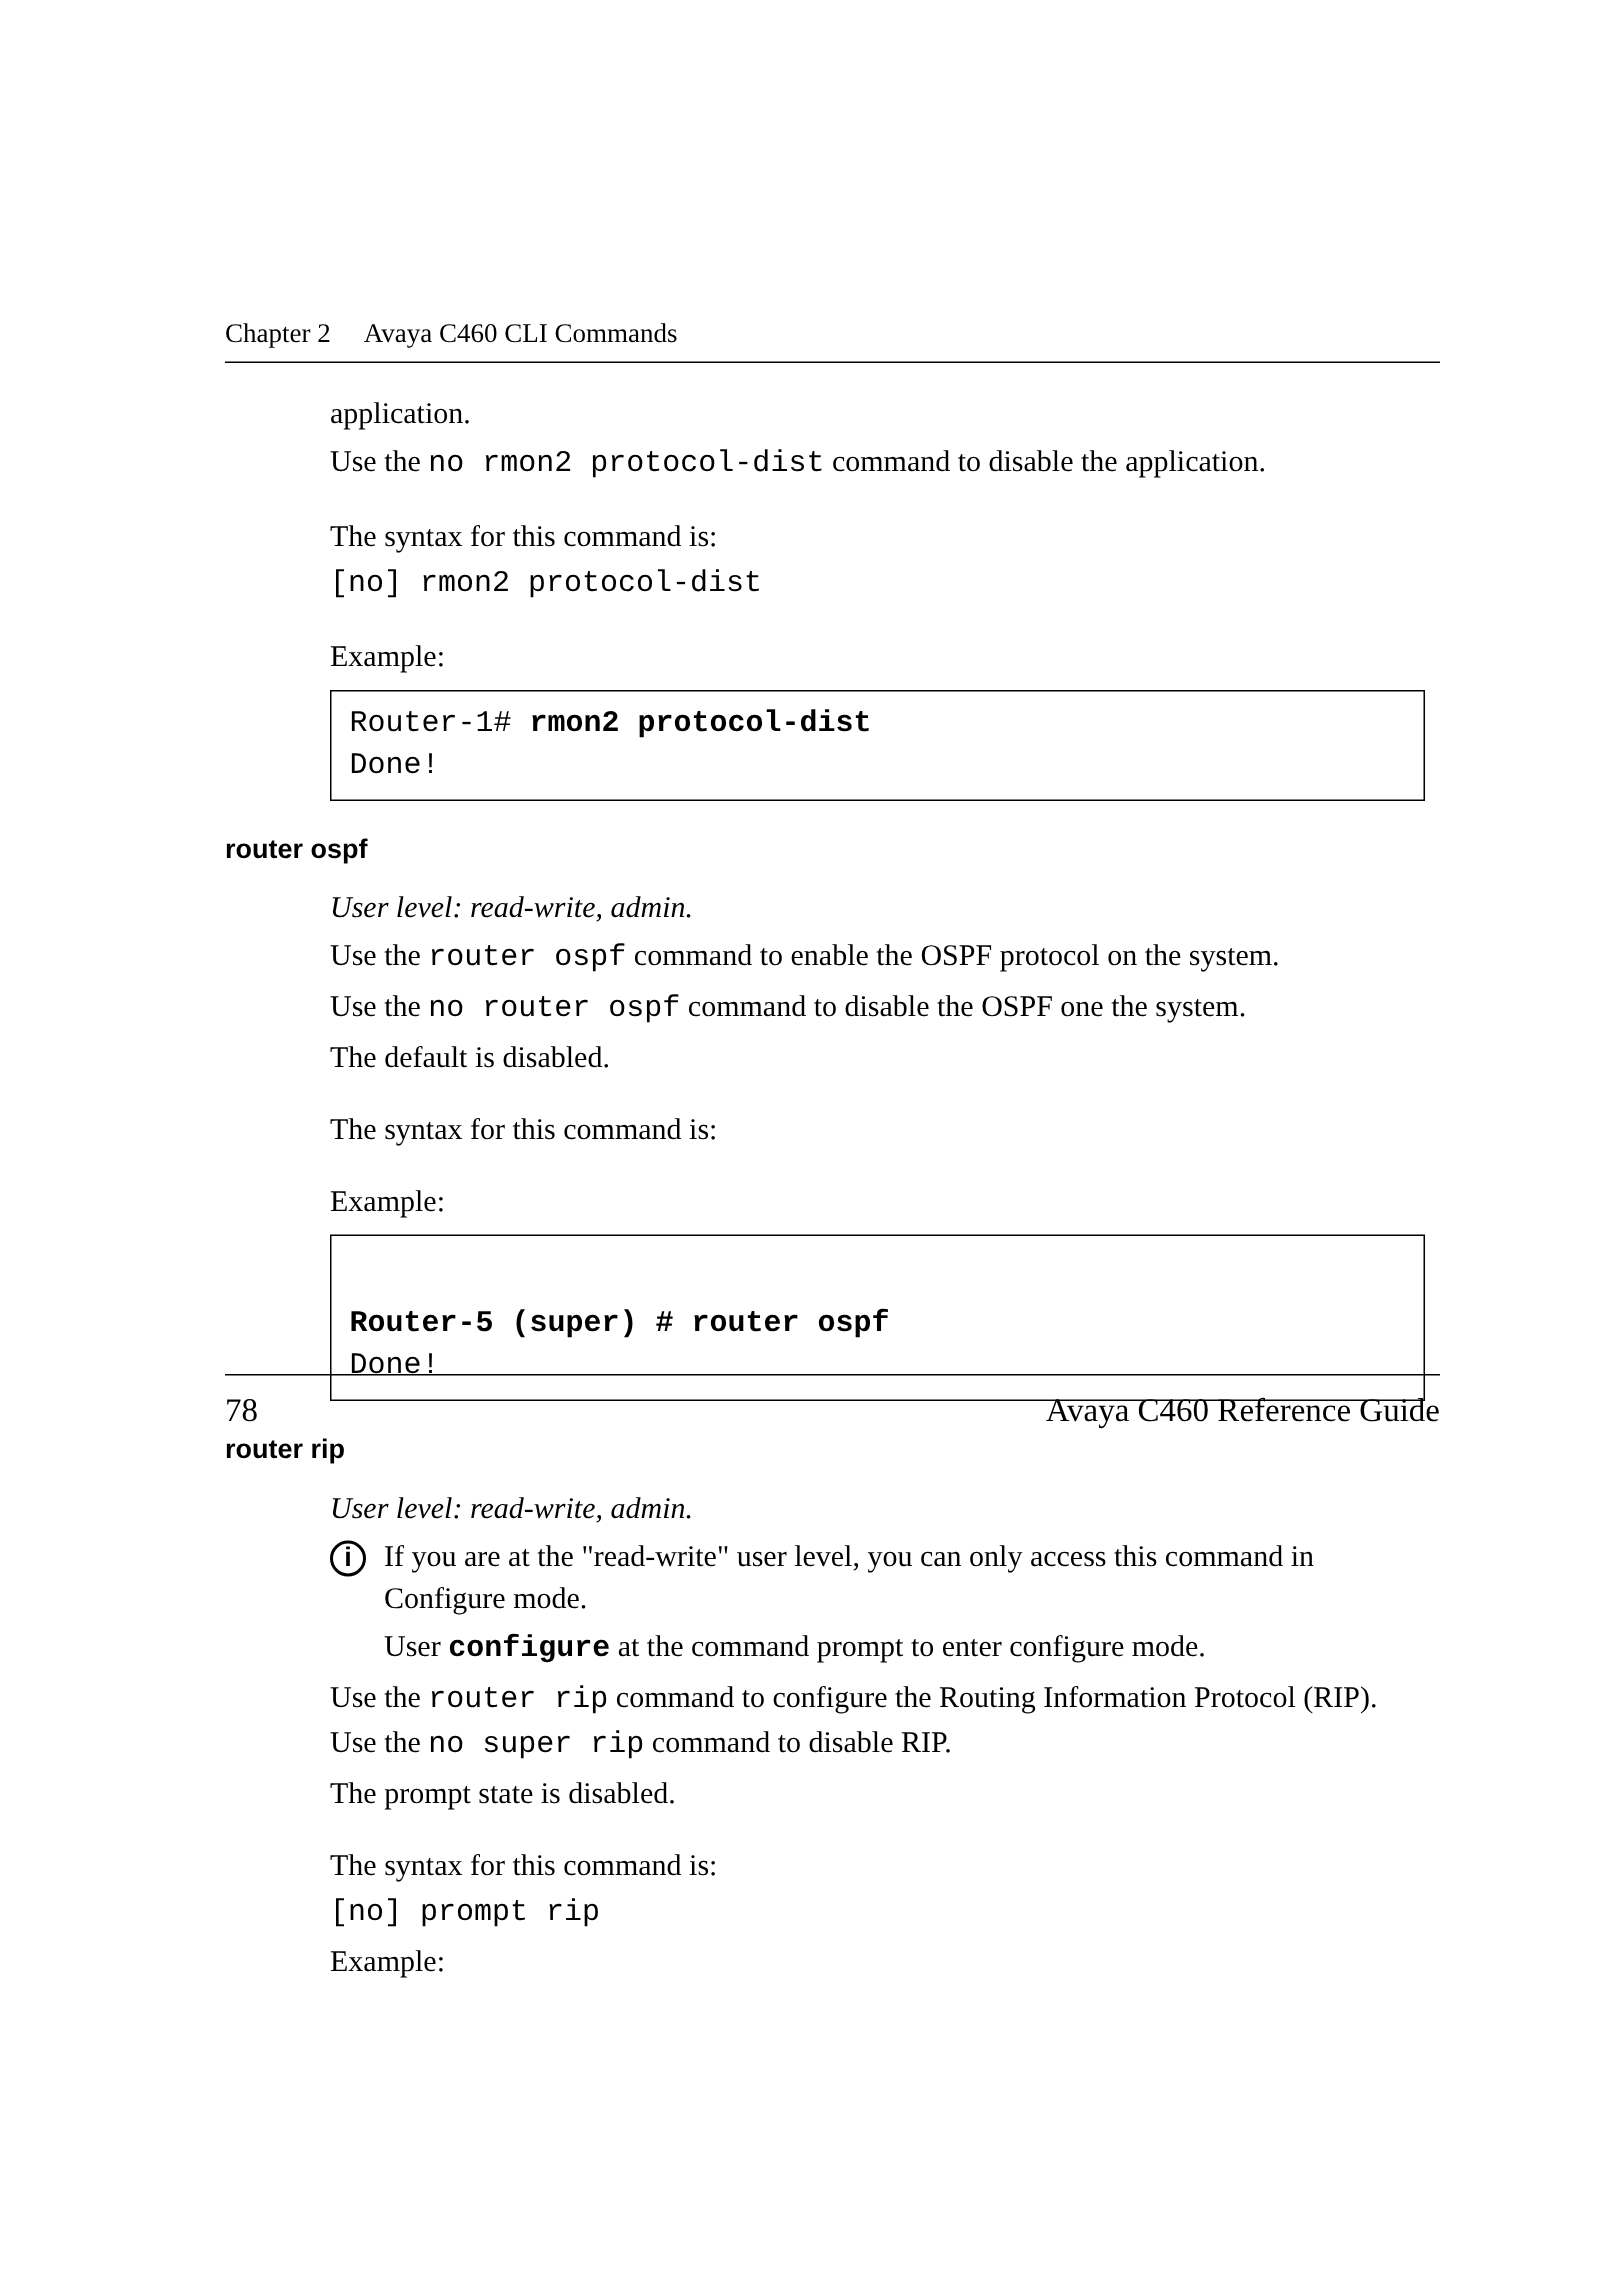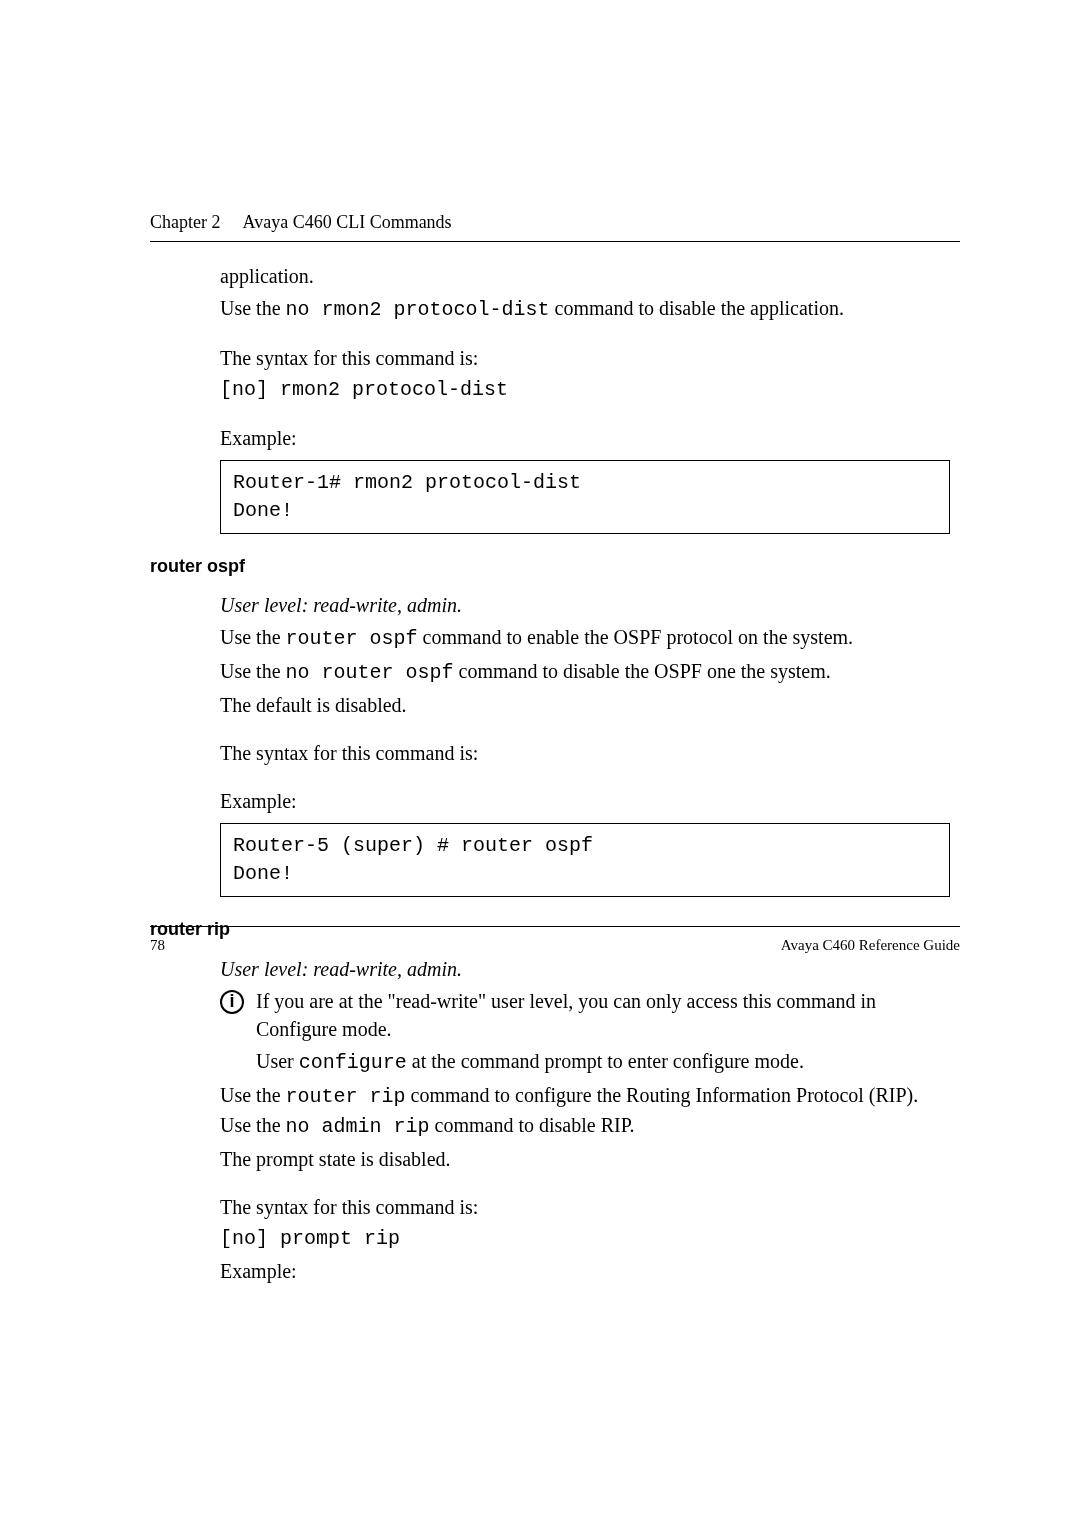--- a/index.html
+++ b/index.html
@@ -48,21 +48,21 @@
   .example-box {
     border: 1px solid #000;
     padding: 8px 12px;
     margin-top: 8px;
     margin-bottom: 18px;
   }
   .example-box .line {
     font-family: "Courier New", Courier, monospace;
     font-size: 20px;
   }
-  .bold { font-weight: normal; }
+  .bold { font-weight: bold; margin-top: 37px; }
   .section-title {
     font-family: Arial, Helvetica, sans-serif;
     font-weight: bold;
     font-size: 18px;
     margin-top: 20px;
     margin-bottom: 12px;
   }
   .italic {
     font-style: italic;
   }
@@ -97,21 +97,21 @@
     bottom: 115px;
   }
   .footer-line {
     border: 0;
     border-top: 1px solid #000;
     margin-bottom: 8px;
   }
   .footer-row {
     display: flex;
     justify-content: space-between;
-    font-size: 15px;
+    font-size: 22px;
   }
 </style>
 </head>
 <body>
 
 <div class="page">
 
   <div class="header-row">
     <span>Chapter 2</span>
     <span>Avaya C460 CLI Commands</span>
@@ -158,21 +158,21 @@
     <div class="note-row">
       <div class="note-icon">i</div>
       <div class="note-body">
         <p class="para">If you are at the "read-write" user level, you can only access this command in Configure mode.</p>
         <p class="para note-sub">
           <span>User </span><span class="mono bold">configure</span><span> at the command prompt to enter configure mode.</span>
         </p>
       </div>
     </div>
     <p class="para">
-      <span>Use the </span><span class="mono">router rip</span><span> command to configure the Routing Information Protocol (RIP). Use the </span><span class="mono">no admin rip</span><span> command to disable RIP.</span>
+      <span>Use the </span><span class="mono">router rip</span><span> command to configure the Routing Information Protocol (RIP). Use the </span><span class="mono">no super rip</span><span> command to disable RIP.</span>
     </p>
     <p class="para">The prompt state is disabled.</p>
     <p class="para para-space">The syntax for this command is:</p>
     <p class="para mono">[no] prompt rip</p>
     <p class="para">Example:</p>
   </div>
 
   <div class="footer">
     <hr class="footer-line">
     <div class="footer-row">

